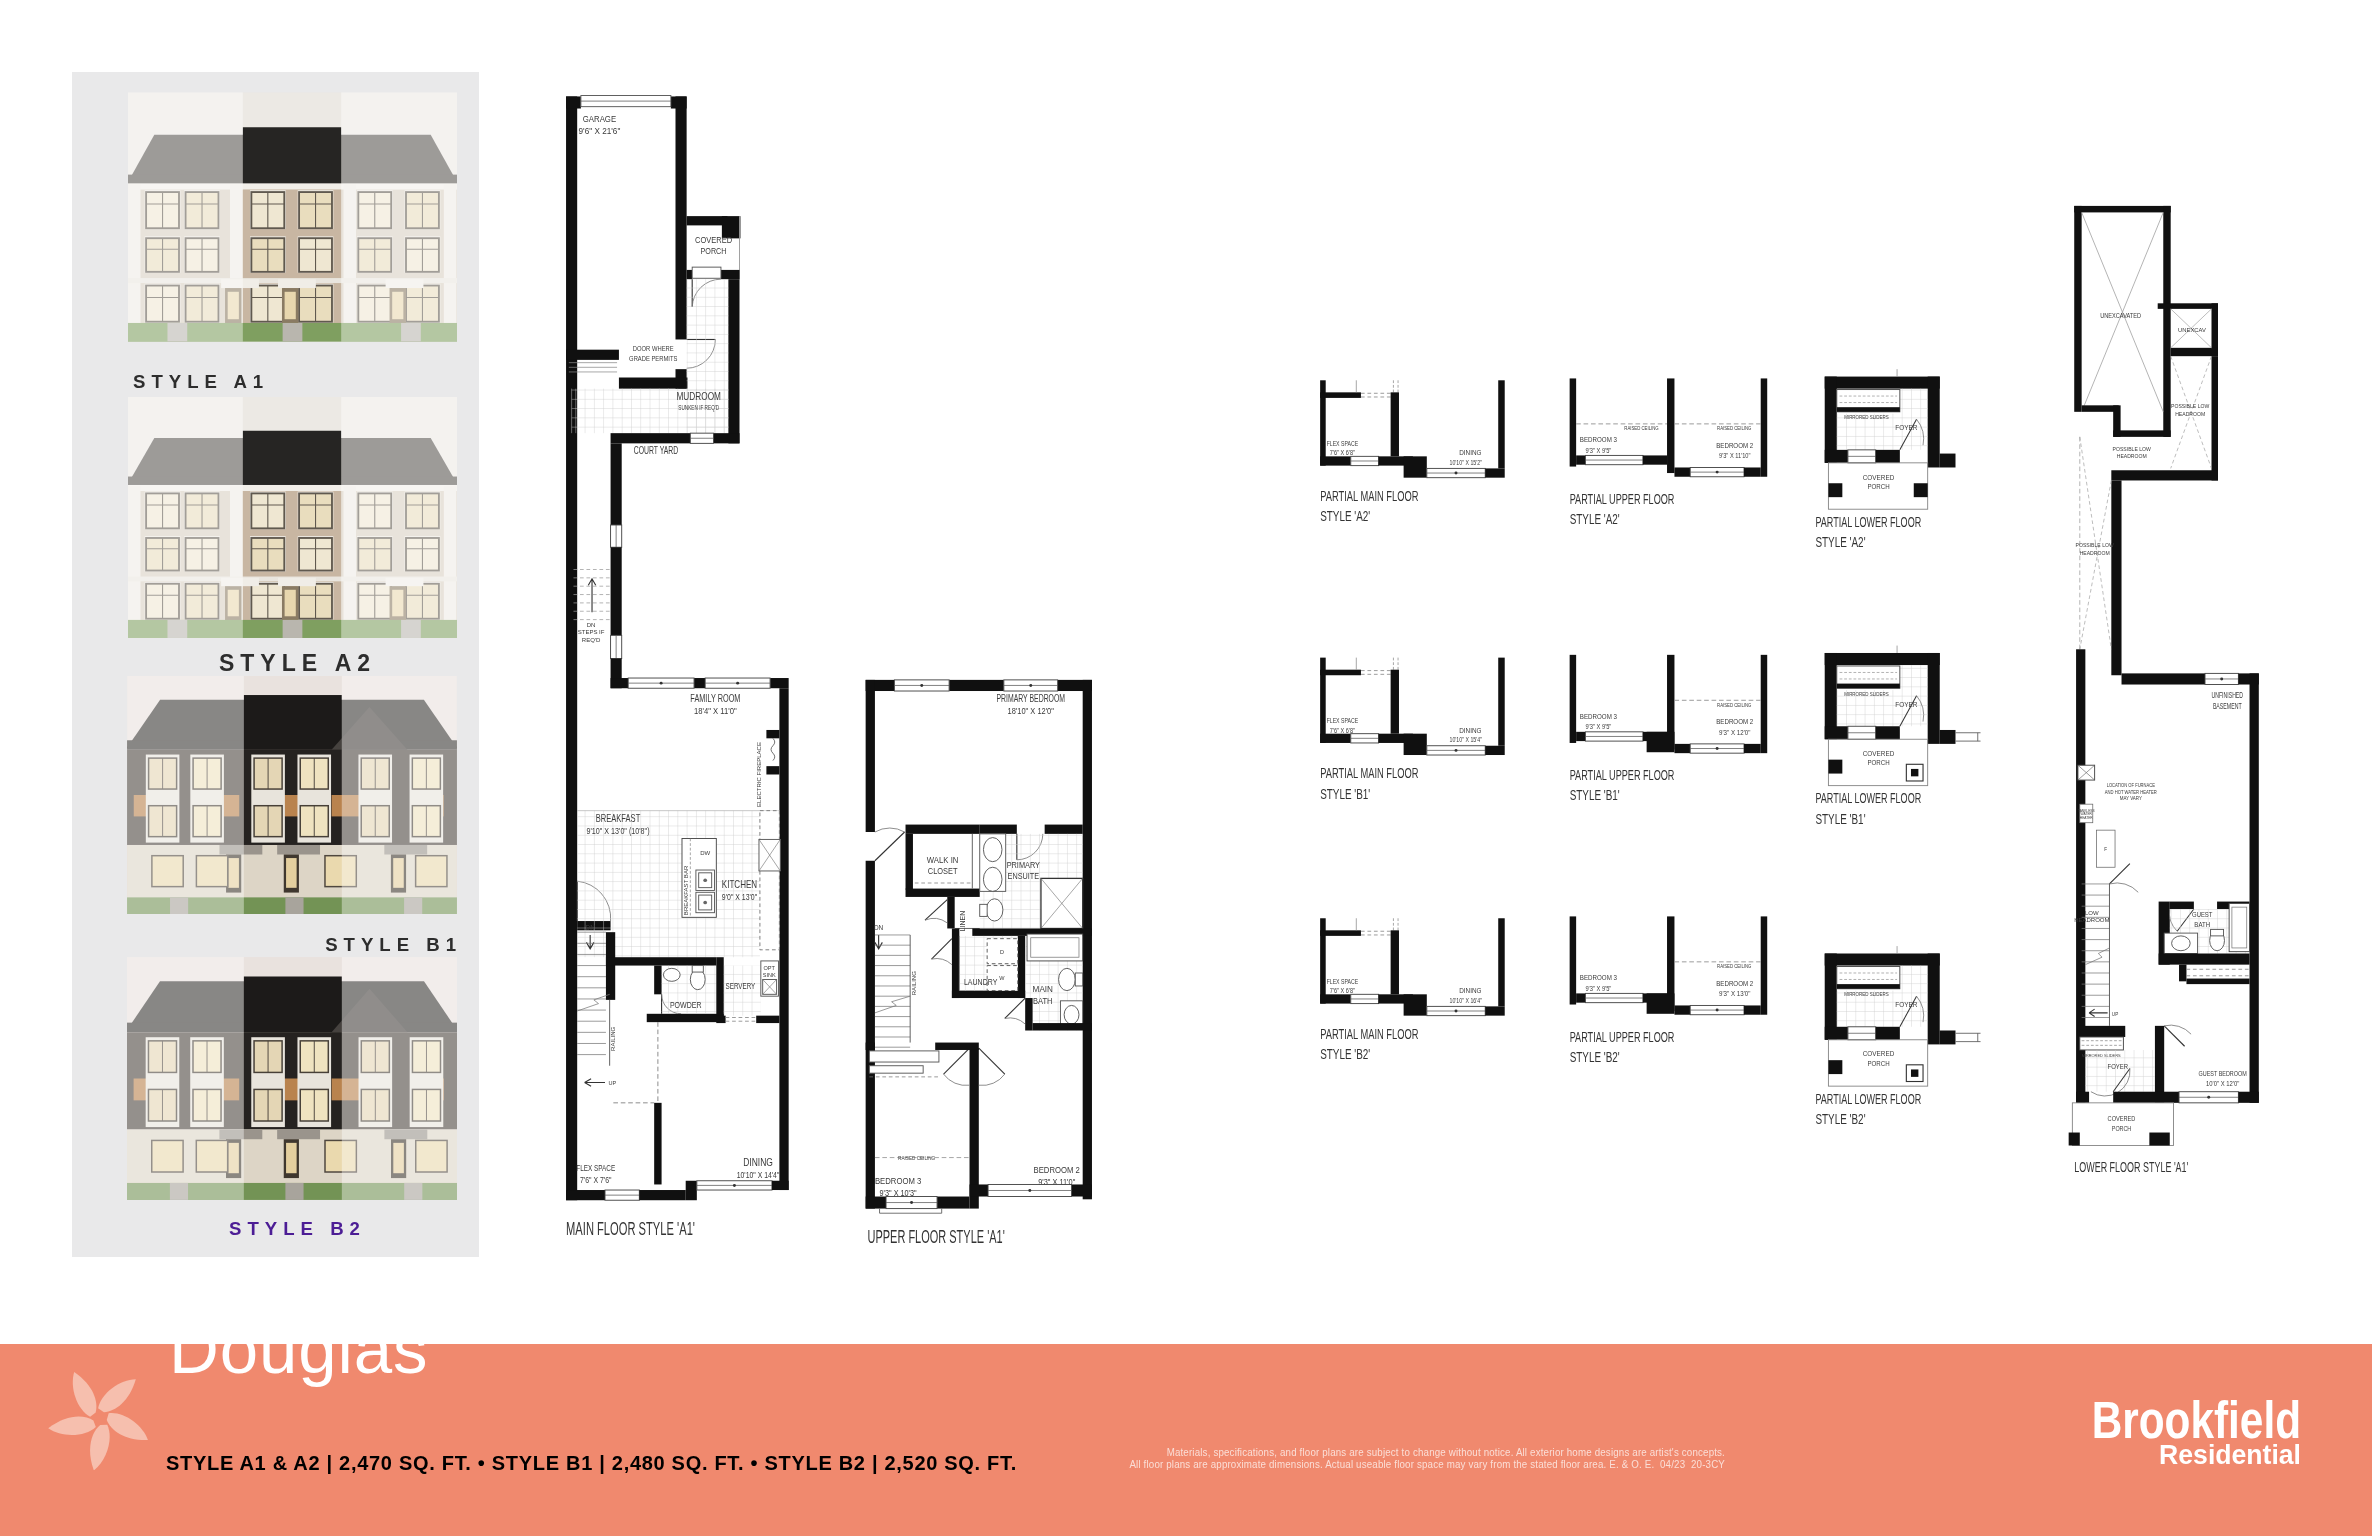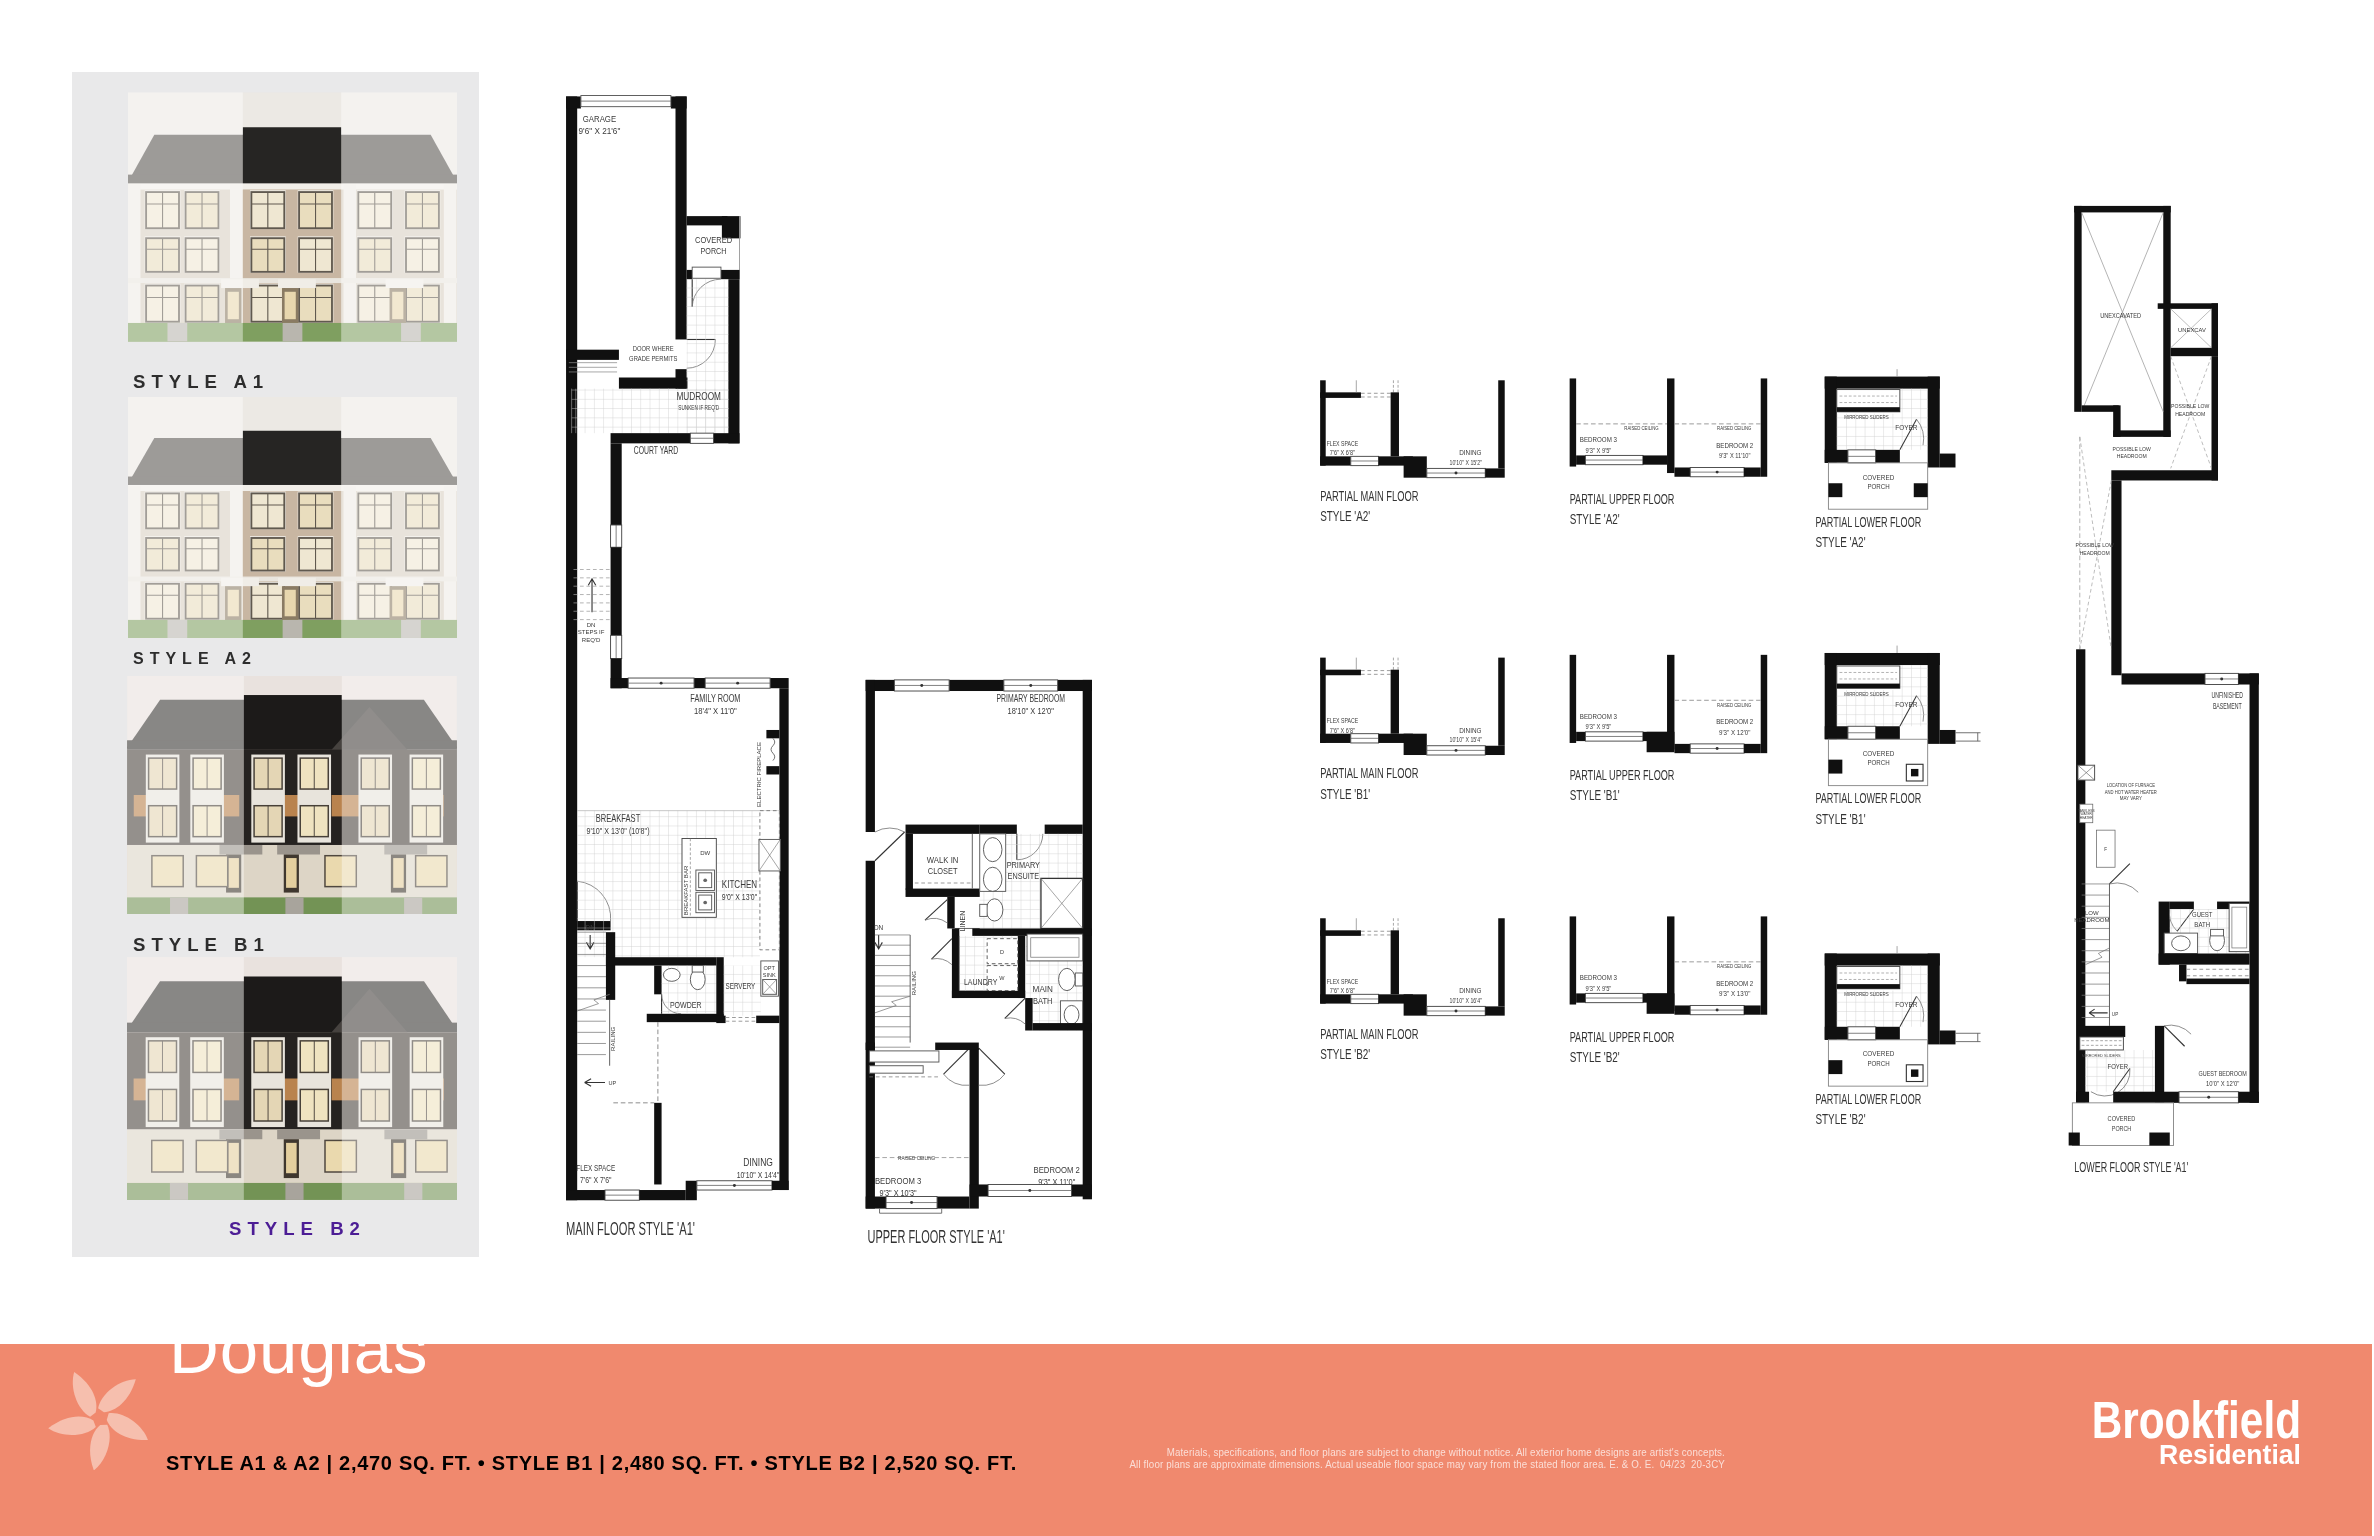--- a/index.html
+++ b/index.html
@@ -332,22 +332,22 @@
     <rect x="213.6" y="197.81" width="33.82" height="34.06" fill="#ead9ae" stroke="#4f473e" stroke-width="1.6"></rect>
     <rect x="311.5" y="197.81" width="33.82" height="34.06" fill="#ead9ae" stroke="#4f473e" stroke-width="1.6"></rect>
     <rect x="0" y="243.66000000000003" width="356" height="18.340000000000003" fill="#739355"></rect>
     <rect x="46.28" y="243.66000000000003" width="19.580000000000002" height="18.340000000000003" fill="#a8a49c"></rect>
     <rect x="170.88" y="243.66000000000003" width="19.580000000000002" height="18.340000000000003" fill="#a8a49c"></rect>
     <rect x="299.03999999999996" y="243.66000000000003" width="19.580000000000002" height="18.340000000000003" fill="#a8a49c"></rect>
     <rect x="0" y="0" width="126.02399999999999" height="262" fill="#ffffff" opacity="0.40"></rect>
     <rect x="231.756" y="0" width="124.244" height="262" fill="#ffffff" opacity="0.40"></rect>
   </svg>
 <div style="position:absolute;left:133px;top:371px;width:329px;font-size:18.6px;font-weight:bold;letter-spacing:6px;color:#2d2d2d">STYLE A1</div>
-<div style="position:absolute;left:133px;top:650px;width:329px;text-align:left;font-size:16px;font-weight:bold;letter-spacing:6px;color:#2d2d2d">STYLE A2</div>
-<div style="position:absolute;left:133px;top:934px;width:329px;text-align:left;font-size:18.6px;font-weight:bold;letter-spacing:6px;color:#2d2d2d">STYLE B1</div>
+<div style="position:absolute;left:133px;top:650px;width:329px;text-align:center;font-size:23px;font-weight:bold;letter-spacing:6px;color:#2d2d2d">STYLE A2</div>
+<div style="position:absolute;left:133px;top:934px;width:329px;text-align:right;font-size:18.6px;font-weight:bold;letter-spacing:6px;color:#2d2d2d">STYLE B1</div>
 <div style="position:absolute;left:133px;top:1218px;width:329px;text-align:center;font-size:18.6px;font-weight:bold;letter-spacing:6px;color:#4c1d95">STYLE B2</div>
 <svg class="plans" width="2375" height="1536" viewBox="0 0 2560 1656">
     <defs>
       <pattern id="tg" width="10" height="10" patternUnits="userSpaceOnUse">
         <path d="M 10 0 H 0 V 10" fill="none" stroke="#cfcfcf" stroke-width="0.9"></path>
       </pattern>
     </defs>
     <rect x="610" y="104" width="12" height="1190" fill="#101010"></rect>
     <rect x="610" y="104" width="16" height="13" fill="#101010"></rect>
     <rect x="723" y="104" width="17" height="13" fill="#101010"></rect>

